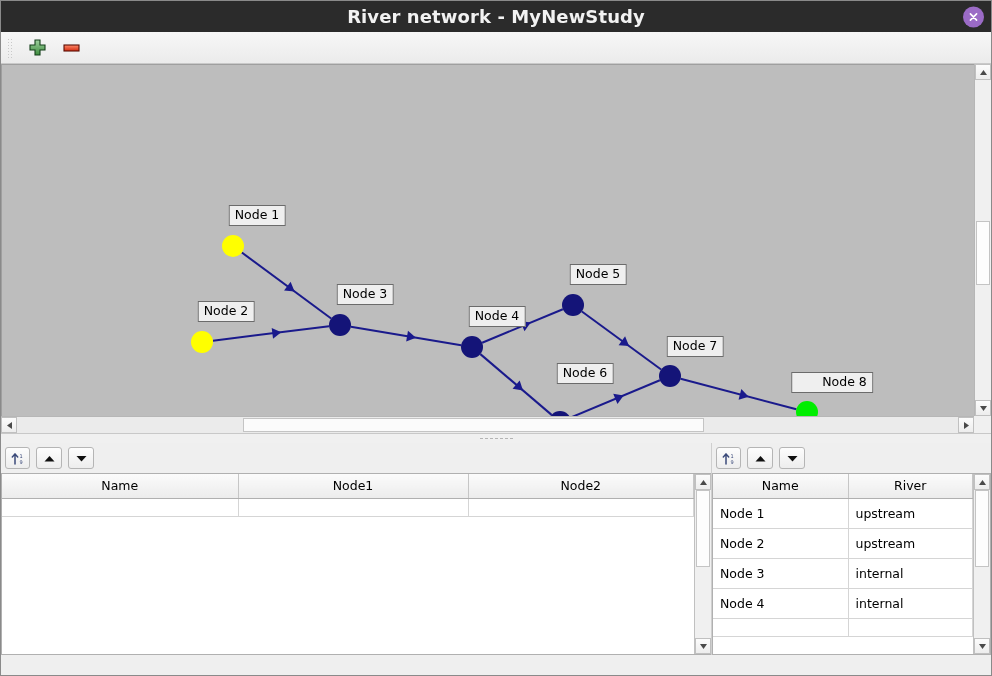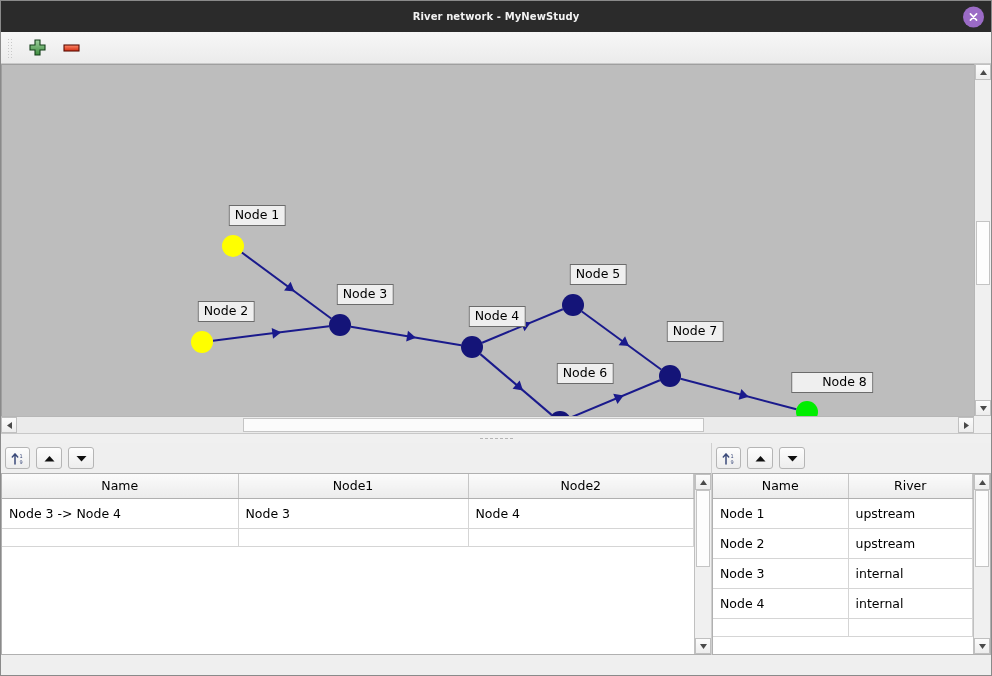--- a/index.html
+++ b/index.html
@@ -17,21 +17,21 @@
   }
 
   
   .titlebar {
     height: 31px; flex: 0 0 31px;
     background: #2b2b2b;
     position: relative;
     display: flex; align-items: center; justify-content: center;
   }
   .titlebar-text {
-    color: #f2f2f2; font-size: 10px; font-weight: bold;
+    color: #f2f2f2; font-size: 18px; font-weight: bold;
     letter-spacing: .1px;
   }
   .close-btn {
     position: absolute; right: 7px; top: 50%;
     transform: translateY(-50%);
     width: 21px; height: 21px; border-radius: 50%;
     background: #9b6bc6;
     display: flex; align-items: center; justify-content: center;
     cursor: pointer;
   }
@@ -293,21 +293,21 @@
             <circle cx="558" cy="357" r="11" fill="#141478"></circle>
             <circle cx="668" cy="311" r="11" fill="#141478"></circle>
             <circle cx="805" cy="347" r="11" fill="#00ee00"></circle>
           </svg>
           <div class="node-label" style="left: 255px; top: 140px;">Node 1</div>
           <div class="node-label" style="left: 224px; top: 236px;">Node 2</div>
           <div class="node-label" style="left: 363px; top: 219px;">Node 3</div>
           <div class="node-label" style="left: 495px; top: 241px;">Node 4</div>
           <div class="node-label" style="left: 596px; top: 199px;">Node 5</div>
           <div class="node-label" style="left: 583px; top: 298px;">Node 6</div>
-          <div class="node-label" style="left: 693px; top: 256px;">Node 7</div>
+          <div class="node-label" style="left: 693px; top: 271px;">Node 7</div>
           <div class="node-label" style="left: 830px; top: 307px; padding-left: 30px;">Node 8</div>
         </div>
       <div class="vsb">
         <div class="sb-arrow">
           <svg width="9" height="7" viewBox="0 0 9 7">
               <path d="M4.5 1 L8 6 L1 6 Z" fill="#4a4a4a"></path>
             </svg>
         </div>
         <div class="vsb-track">
           <div class="vsb-thumb" id="vthumb" style="top: 44%; height: 20%;"></div>
@@ -370,25 +370,20 @@
           <table class="grid" id="branches-table">
             <thead>
                 <tr>
                   <th style="width: 236px;">Name</th>
                   <th style="width: 230px;">Node1</th>
                   <th style="width: auto;">Node2</th>
                 </tr>
               </thead>
             <tbody>
                 <tr>
-                  <td>Node 3 -&gt; Node 4</td>
-                  <td>Node 3</td>
-                  <td>Node 4</td>
-                </tr>
-                <tr>
                   <td></td>
                   <td></td>
                   <td></td>
                 </tr>
               </tbody>
           </table>
         </div>
         <div class="tvsb">
           <div class="sb-arrow">
             <svg width="9" height="7" viewBox="0 0 9 7">

